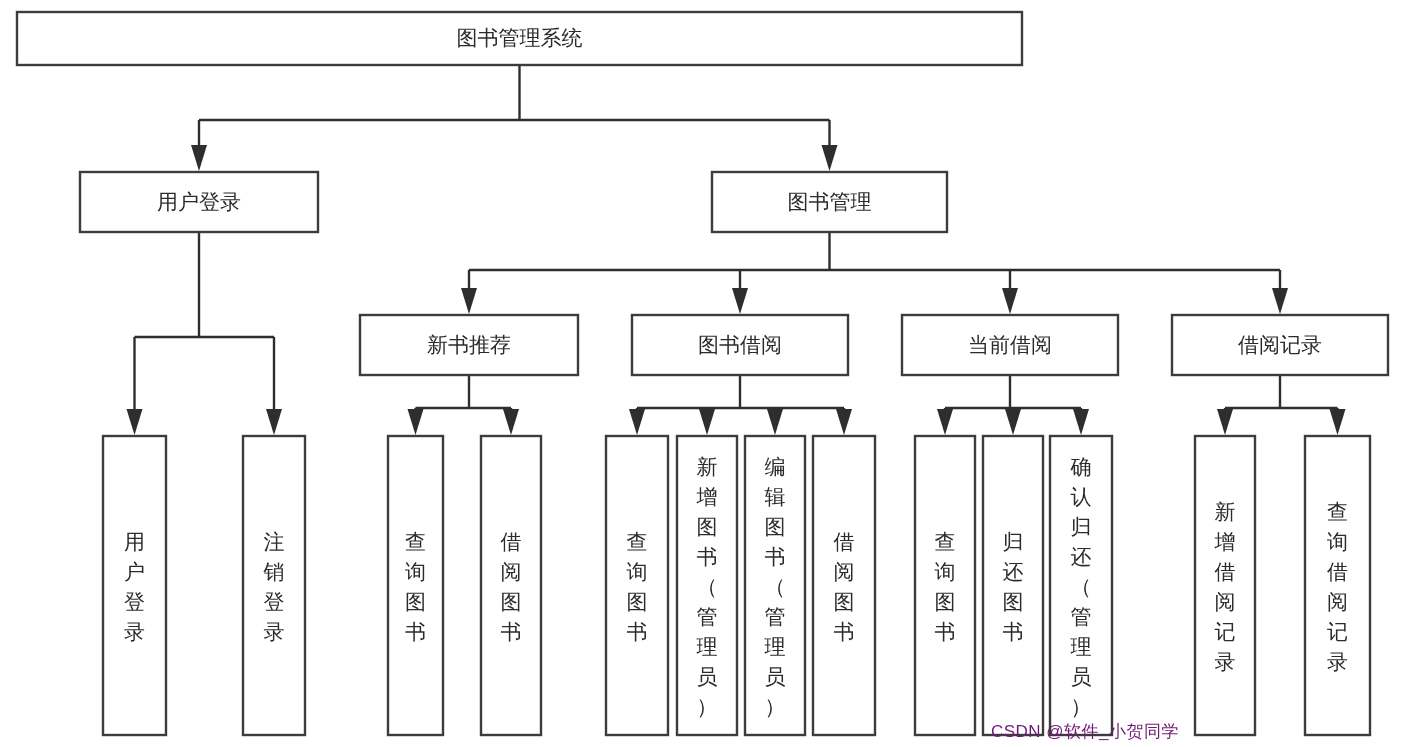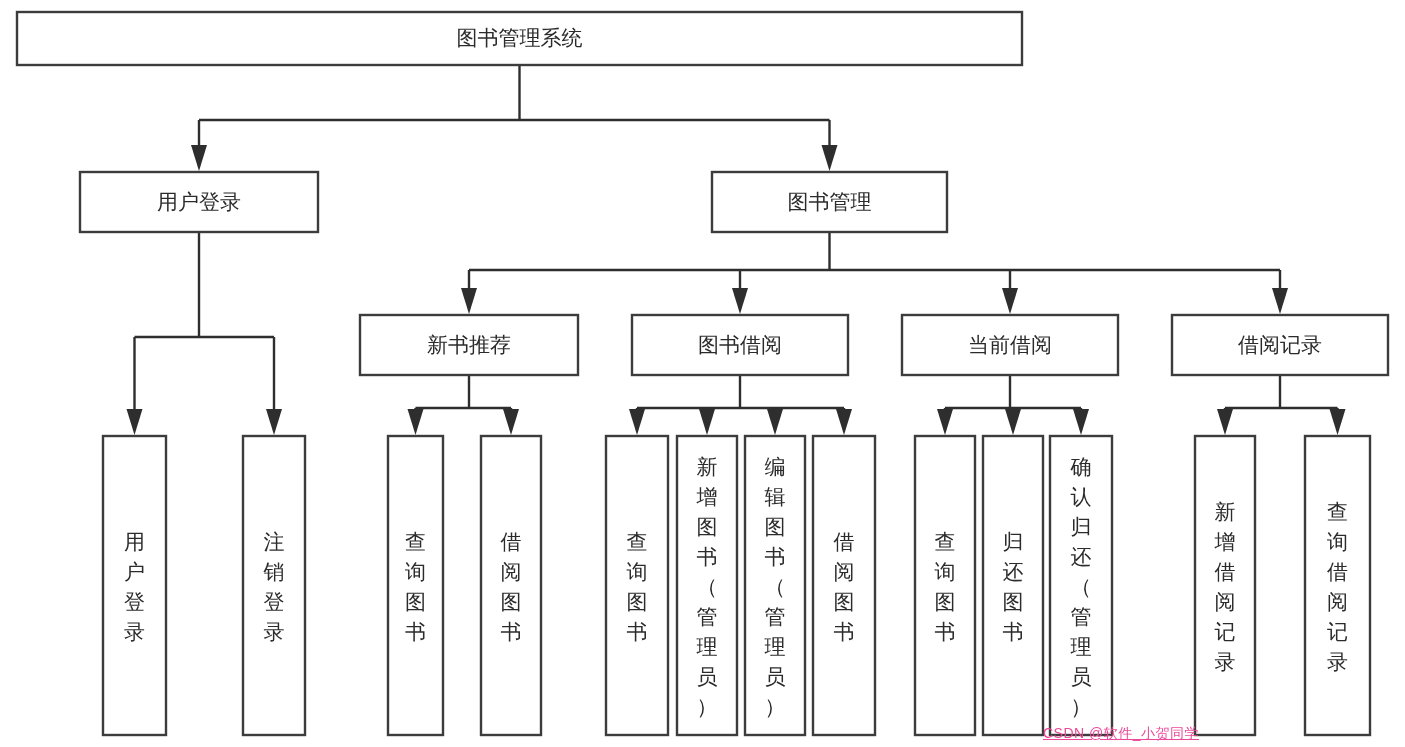--- a/index.html
+++ b/index.html
@@ -11,21 +11,20 @@
     width: 1405px;
     height: 747px;
     font-family: "Liberation Sans", "DejaVu Sans", sans-serif;
     overflow: hidden;
     position: relative;
   }
   #diagram-root {
     position: relative;
     width: 1187px;
     height: 747px;
-    padding-left: 20px;
   }
   svg.diagram-canvas {
     position: absolute;
     left: 0;
     top: 0;
     width: 1405px;
     height: 747px;
     display: block;
   }
   .node-rect {
@@ -53,27 +52,26 @@
   }
   .arrow-head {
     fill: #2e2e2e;
     stroke: none;
   }
   .watermark-text {
     position: absolute;
     right: 8px;
     bottom: 4px;
     font-family: "Liberation Sans", "DejaVu Sans", sans-serif;
-    font-size: 14px;
-    color: #ec4899;
+    font-size: 17px;
+    color: #701a75;
     letter-spacing: 0.5px;
     white-space: nowrap;
     user-select: none;
     pointer-events: none;
-    text-decoration: underline;
   }
 </style>
 </head>
 <body>
 
 <div id="diagram-root">
   <svg class="diagram-canvas" viewBox="0 0 1405 747" xmlns="http://www.w3.org/2000/svg">
     <g id="edge-layer">
         <g>
           <line x1="519.5" y1="65" x2="519.5" y2="120" class="connector"></line>

